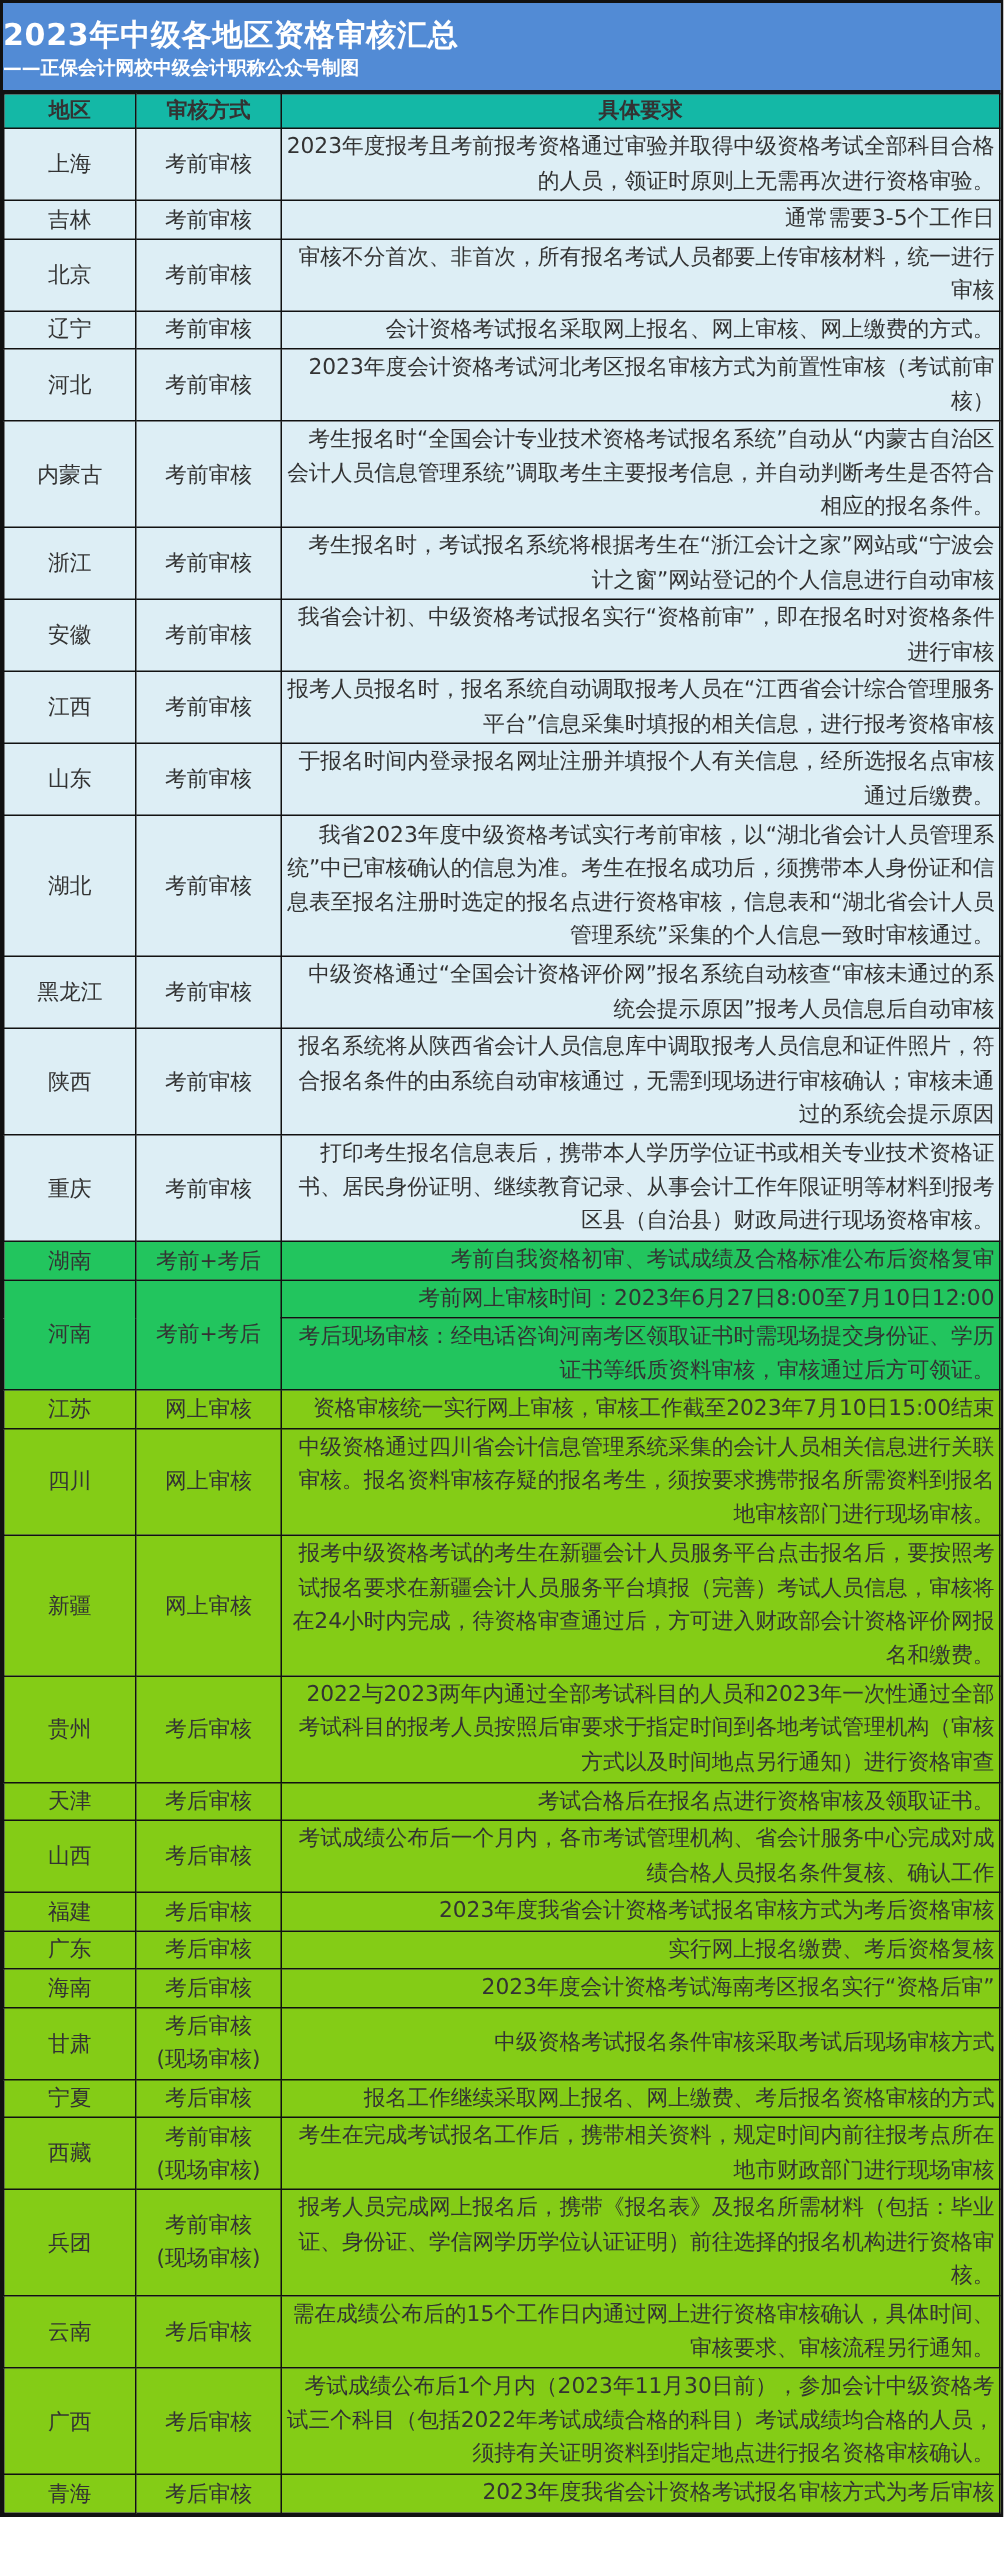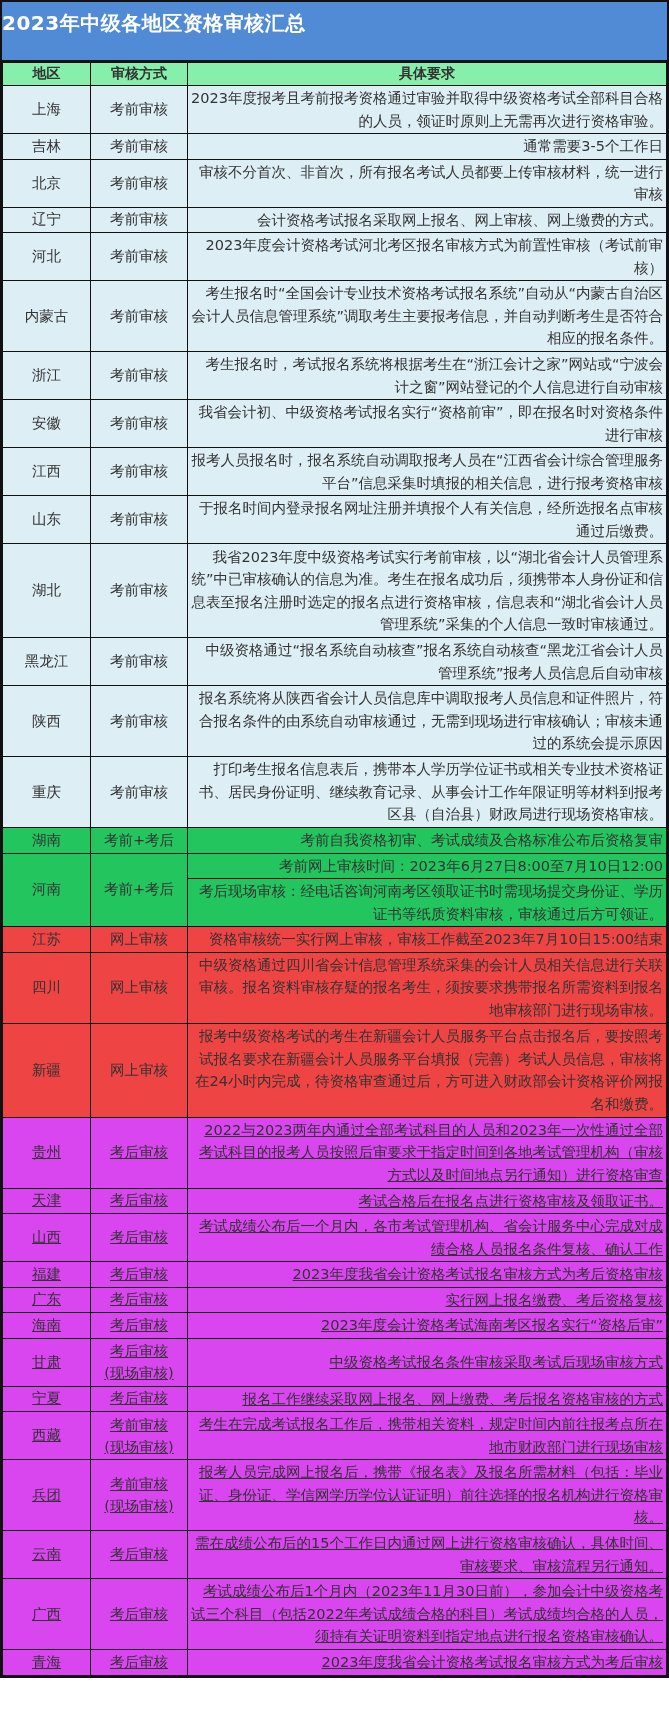--- a/index.html
+++ b/index.html
@@ -5,39 +5,40 @@
   html, body { margin: 0; padding: 0; background: #ffffff; }
   body { width: 669px; font-family: "DejaVu Sans", "Liberation Sans", sans-serif; }
   .sheet { width: 669px; border: 2px solid #111; box-sizing: border-box; }
   .banner { background: #528bd5; color: #fff; text-align: left; height: 60px; border-bottom: 2px solid #111; box-sizing: border-box; padding-top: 8px; }
   .banner .title { font-size: 20px; font-weight: bold; line-height: 26px; letter-spacing: 0.5px; }
   .banner .subtitle { font-size: 12.5px; line-height: 18px; font-weight: bold; }
   table { border-collapse: collapse; width: 100%; table-layout: fixed; }
   col.c1 { width: 88px; }
   col.c2 { width: 97px; }
   td, th { border: 1px solid #111; color: #333; font-size: 14.5px; padding: 0 3px; vertical-align: middle; }
-  th { background: #86efac; height: 22px; font-weight: bold; text-align: center; font-size: 14px; }
+  th { background: #14b8a6; height: 22px; font-weight: bold; text-align: center; font-size: 14px; }
   td.region, td.method { text-align: center; }
   td.req { text-align: right; line-height: 22.5px; padding: 1px 3px; }
   tr.blue td { background: #ddeef5; }
   tr.green td { background: #22c55e; }
-  tr.purple td { background: #ef4444; }
-  tr.peach td { background: #d946ef; text-decoration: underline; }
+  tr.purple td { background: #84cc16; }
+  tr.peach td { background: #84cc16; }
   tr.h1 td { height: 22px; }
   tr.h2 td { height: 45px; }
   tr.h3 td { height: 68px; }
   tr.h4 td { height: 91px; }
   .method-line { display: block; line-height: 22px; }
 </style>
 </head>
 <body>
 
 <div class="sheet">
   <div class="banner">
     <div class="title">2023年中级各地区资格审核汇总</div>
+    <div class="subtitle">——正保会计网校中级会计职称公众号制图</div>
   </div>
   <table>
     <colgroup>
         <col class="c1">
         <col class="c2">
         <col>
       </colgroup>
     <thead>
       <tr>
         <th>地区</th>
@@ -97,21 +98,21 @@
           <td class="req">于报名时间内登录报名网址注册并填报个人有关信息，经所选报名点审核通过后缴费。</td>
         </tr>
       <tr class="blue h4">
           <td class="region">湖北</td>
           <td class="method">考前审核</td>
           <td class="req">我省2023年度中级资格考试实行考前审核，以“湖北省会计人员管理系统”中已审核确认的信息为准。考生在报名成功后，须携带本人身份证和信息表至报名注册时选定的报名点进行资格审核，信息表和“湖北省会计人员管理系统”采集的个人信息一致时审核通过。</td>
         </tr>
       <tr class="blue h2">
           <td class="region">黑龙江</td>
           <td class="method">考前审核</td>
-          <td class="req">中级资格通过“报名系统自动核查”报名系统自动核查“黑龙江省会计人员管理系统”报考人员信息后自动审核</td>
+          <td class="req">中级资格通过“全国会计资格评价网”报名系统自动核查“审核未通过的系统会提示原因”报考人员信息后自动审核</td>
         </tr>
       <tr class="blue h3">
           <td class="region">陕西</td>
           <td class="method">考前审核</td>
           <td class="req">报名系统将从陕西省会计人员信息库中调取报考人员信息和证件照片，符合报名条件的由系统自动审核通过，无需到现场进行审核确认；审核未通过的系统会提示原因</td>
         </tr>
       <tr class="blue h3">
           <td class="region">重庆</td>
           <td class="method">考前审核</td>
           <td class="req">打印考生报名信息表后，携带本人学历学位证书或相关专业技术资格证书、居民身份证明、继续教育记录、从事会计工作年限证明等材料到报考区县（自治县）财政局进行现场资格审核。</td>

